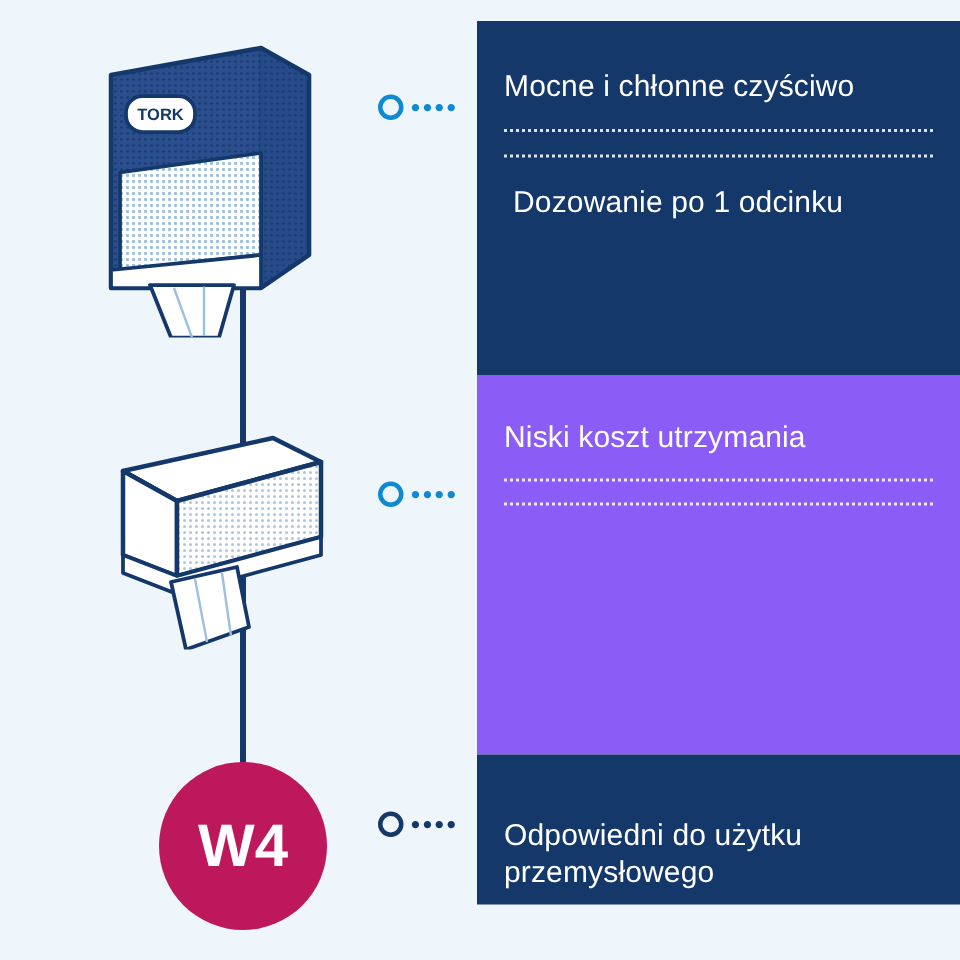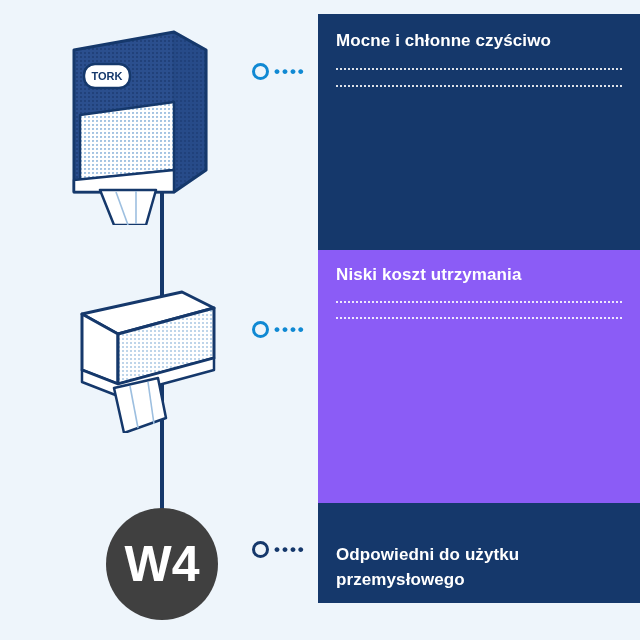--- a/index.html
+++ b/index.html
@@ -55,26 +55,26 @@
   }
 
   
   .w4-badge {
     position: absolute;
     left: 106px;
     top: 508px;
     width: 112px;
     height: 112px;
     border-radius: 50%;
-    background: #404040;
+    background: #be185d;
     color: #ffffff;
     display: flex;
     align-items: center;
     justify-content: center;
-    font-size: 50px;
+    font-size: 40px;
     font-weight: bold;
     letter-spacing: 0px;
   }
 
   
   .conn {
     position: absolute;
     display: flex;
     align-items: center;
   }
@@ -119,28 +119,29 @@
   .panel-2 {
     top: 250px;
     height: 253px;
     background: #8b5cf6;
     padding-top: 12px;
   }
   .panel-3 {
     top: 503px;
     height: 100px;
     background: #15386b;
-    padding-top: 39px;
+    padding-top: 24px;
   }
 
   .feature {
-    font-size: 17px;
-    font-weight: bold;
+    font-size: 20px;
+    font-weight: normal;
     line-height: 25px;
     letter-spacing: 0.1px;
+    margin-top: 18px;
   }
   .feature.indent { padding-left: 6px; }
 
   .sep {
     border: 0;
     border-top: 2.5px dotted rgba(255,255,255,0.85);
     margin: 13px 0 12px 0;
   }
   .panel-1 .sep { margin: 15px 0 14px 0; }
   .panel-2 .sep { margin: 14px 0 13px 0; }
@@ -222,20 +223,21 @@
   </div>
   <div class="conn conn-3 dark">
     <span class="ring"></span>
     <span class="dots">••••</span>
   </div>
 
   <div class="panel panel-1">
     <div class="feature">Mocne i chłonne czyściwo</div>
     <hr class="sep">
     <hr class="sep">
+    <div class="feature indent">Dozowanie po 1 odcinku</div>
   </div>
 
   <div class="panel panel-2">
     <div class="feature">Niski koszt utrzymania</div>
     <hr class="sep">
     <hr class="sep">
   </div>
 
   <div class="panel panel-3">
     <div class="feature">Odpowiedni do użytku przemysłowego</div>

